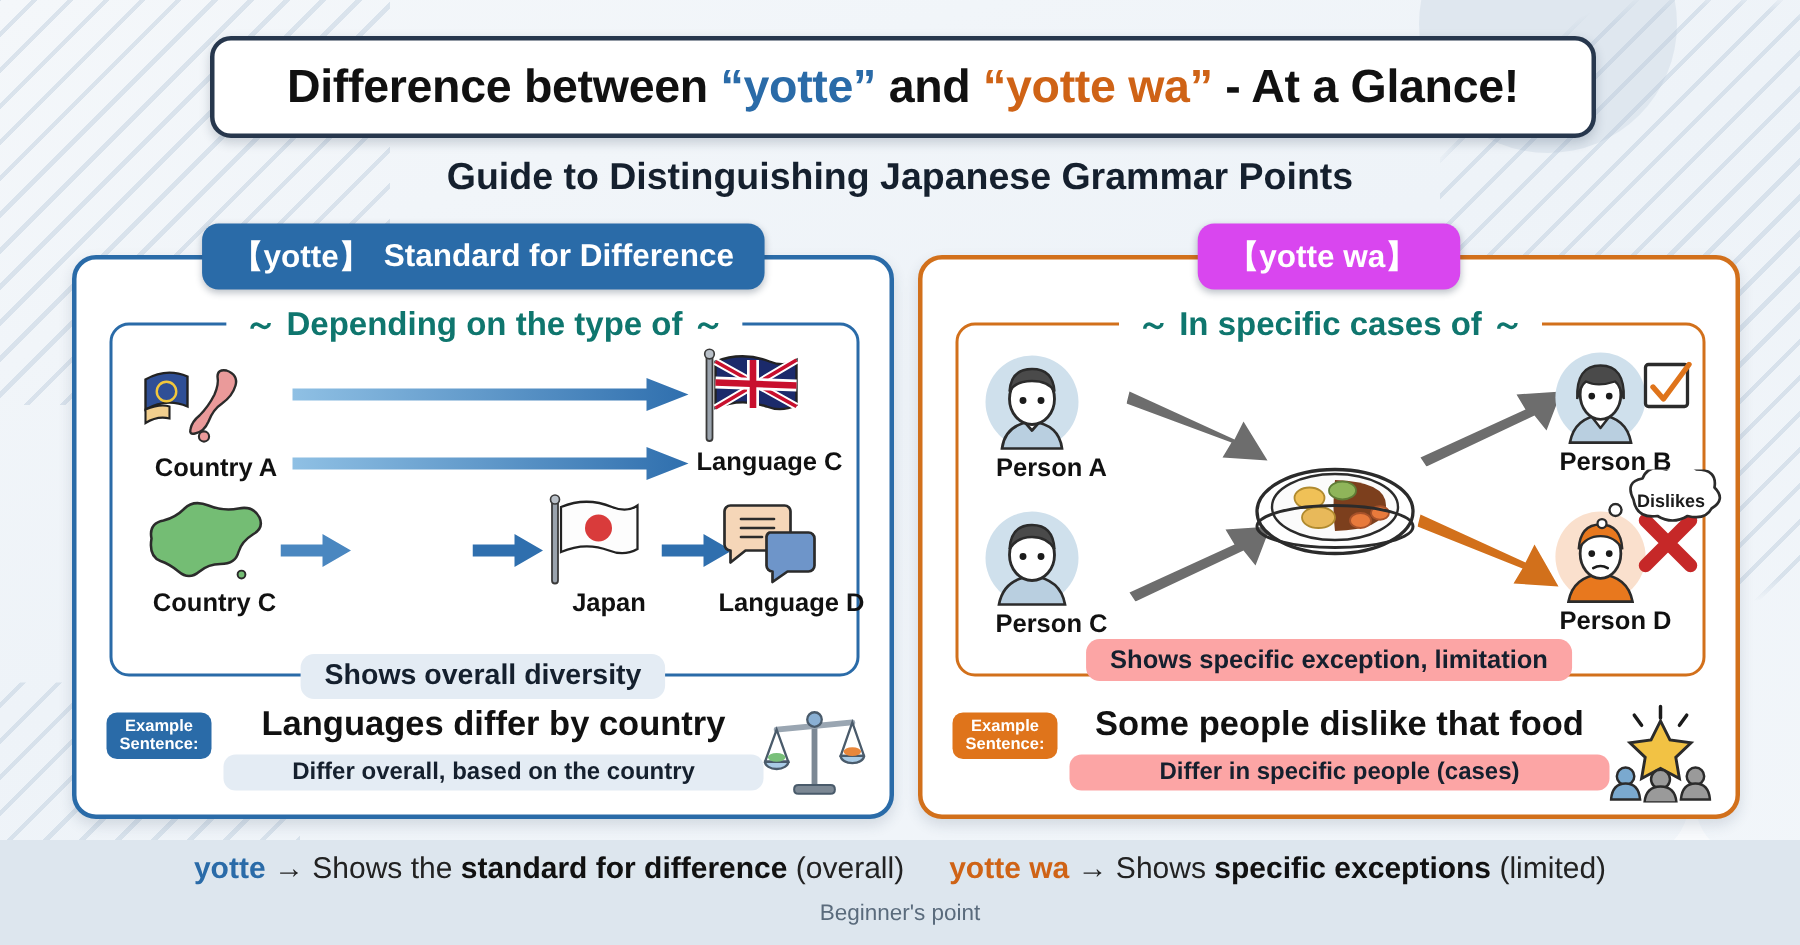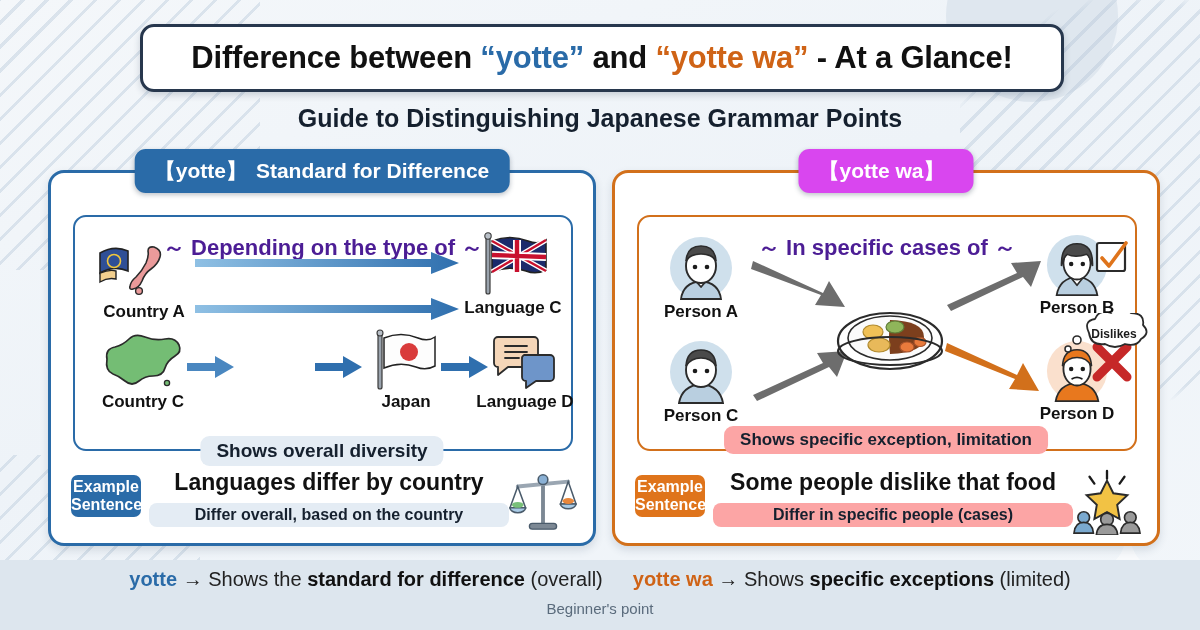--- a/index.html
+++ b/index.html
@@ -78,39 +78,39 @@
   
   .inner-box {
     position:absolute; left:22px; top:42px; width:500px; height:236px;
     border-radius:13px;
   }
   #inner-left  { border:2px solid #2a6ba8; }
   #inner-right { border:2px solid #d2701b; }
   .inner-legend {
     position:absolute; top:-16px; left:50%; transform:translateX(-50%);
     background:#fff; padding:0 12px; font-size:22px; font-weight:bold;
-    color:#4c1d95; white-space:nowrap;margin-top:32px;
+    color:#0f766e; white-space:nowrap;
   }
 
   
   .pill {
     position:absolute; left:50%; transform:translateX(-50%);
     padding:4px 16px; border-radius:9px; font-size:19px; font-weight:bold;
     color:#15202e; white-space:nowrap;
   }
   .pill-blue   { background:#e4ecf4; }
   .pill-orange { background:#fca5a5; }
   #pill-left  { top:263px; }
   #pill-right { top:253px; font-size:17px; }
 
   
   .ex-row { position:absolute; left:20px; top:296px; width:508px; height:68px; }
   .ex-tag {
     position:absolute; left:0; top:6px; width:70px; padding:3px 0;
-    border-radius:7px; color:#fff; font-size:16px; font-weight:bold;
+    border-radius:7px; color:#fff; font-size:11px; font-weight:bold;
     line-height:1.12; text-align:center;
   }
   .tag-blue { background:#2a6ba8; }
   .tag-orange { background:#df741b; }
   .ex-main {
     position:absolute; left:78px; top:0; width:360px;
     font-size:23px; font-weight:bold; color:#111; text-align:center;
     white-space:nowrap;
   }
   .ex-sub {
@@ -119,21 +119,21 @@
     font-size:16px; font-weight:bold; color:#15202e; text-align:center;
     white-space:nowrap;
   }
   .ex-icon { position:absolute; right:2px; top:0px; width:68px; height:66px; }
 
   
   .node-label {
     font-size:17px; font-weight:bold; color:#111; text-align:center;
     white-space:nowrap; margin-top:1px;
   }
-  .node { position:absolute; display:flex; flex-direction:column; align-items:center; }
+  .node { position:absolute; display:flex; flex-direction:column; }
 
   
   #bottom-bar {
     position:absolute; left:0; top:560px; width:1200px; height:70px;
     background:#dde6ee;
   }
   #bottom-line {
     position:absolute; top:8px; width:1200px; text-align:center;
     font-size:20px; color:#222; white-space:nowrap;
   }

